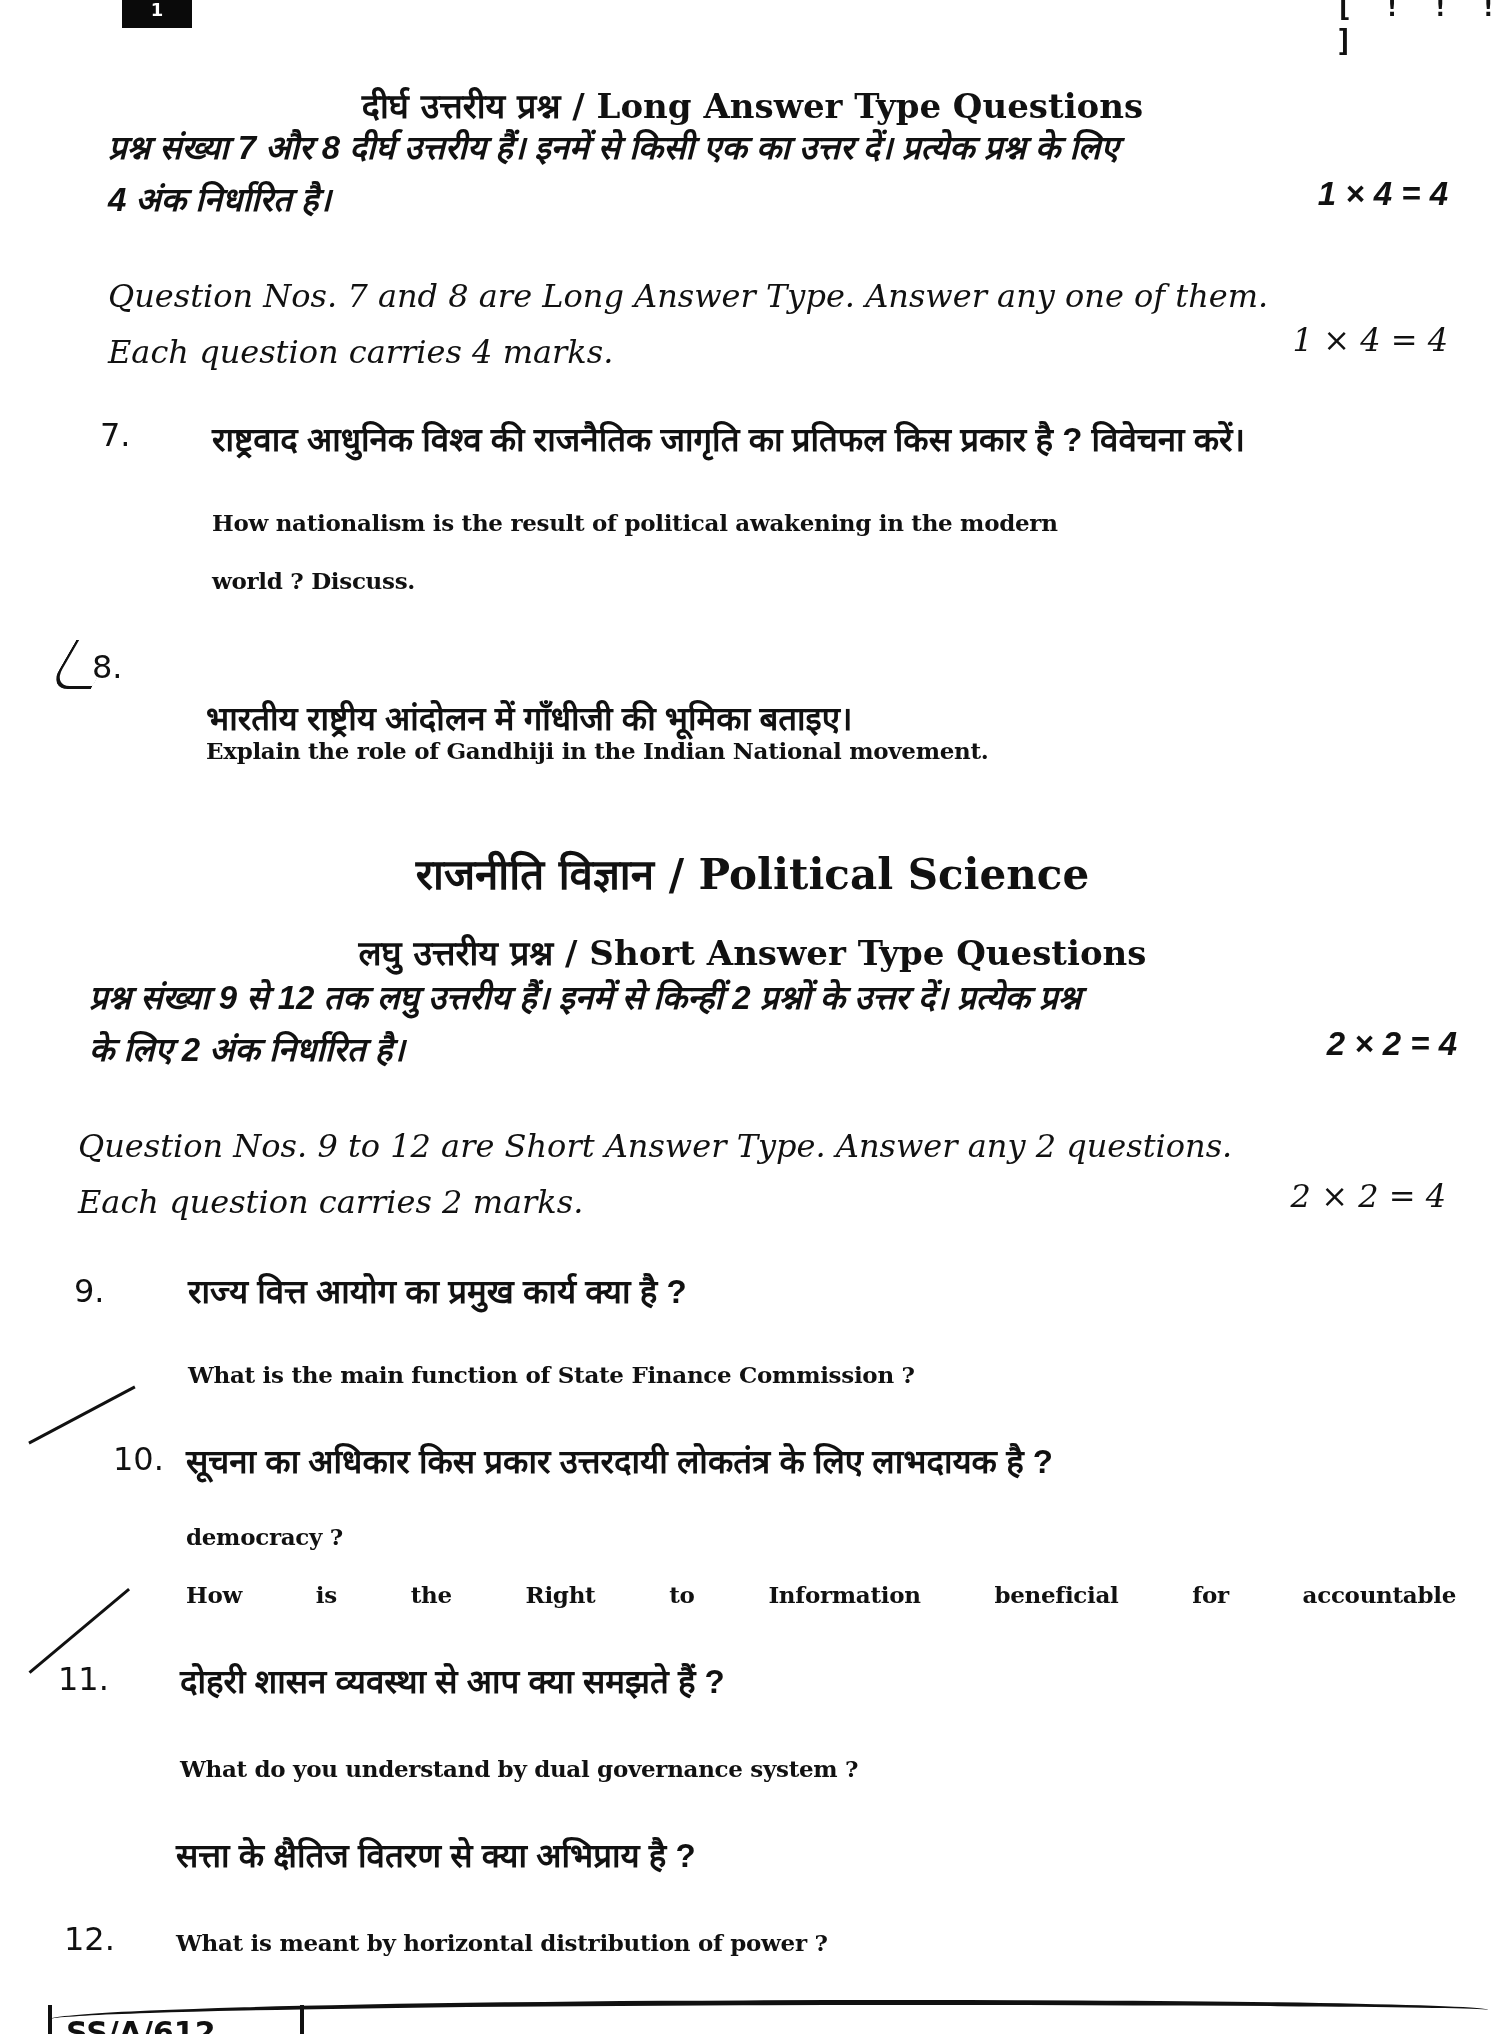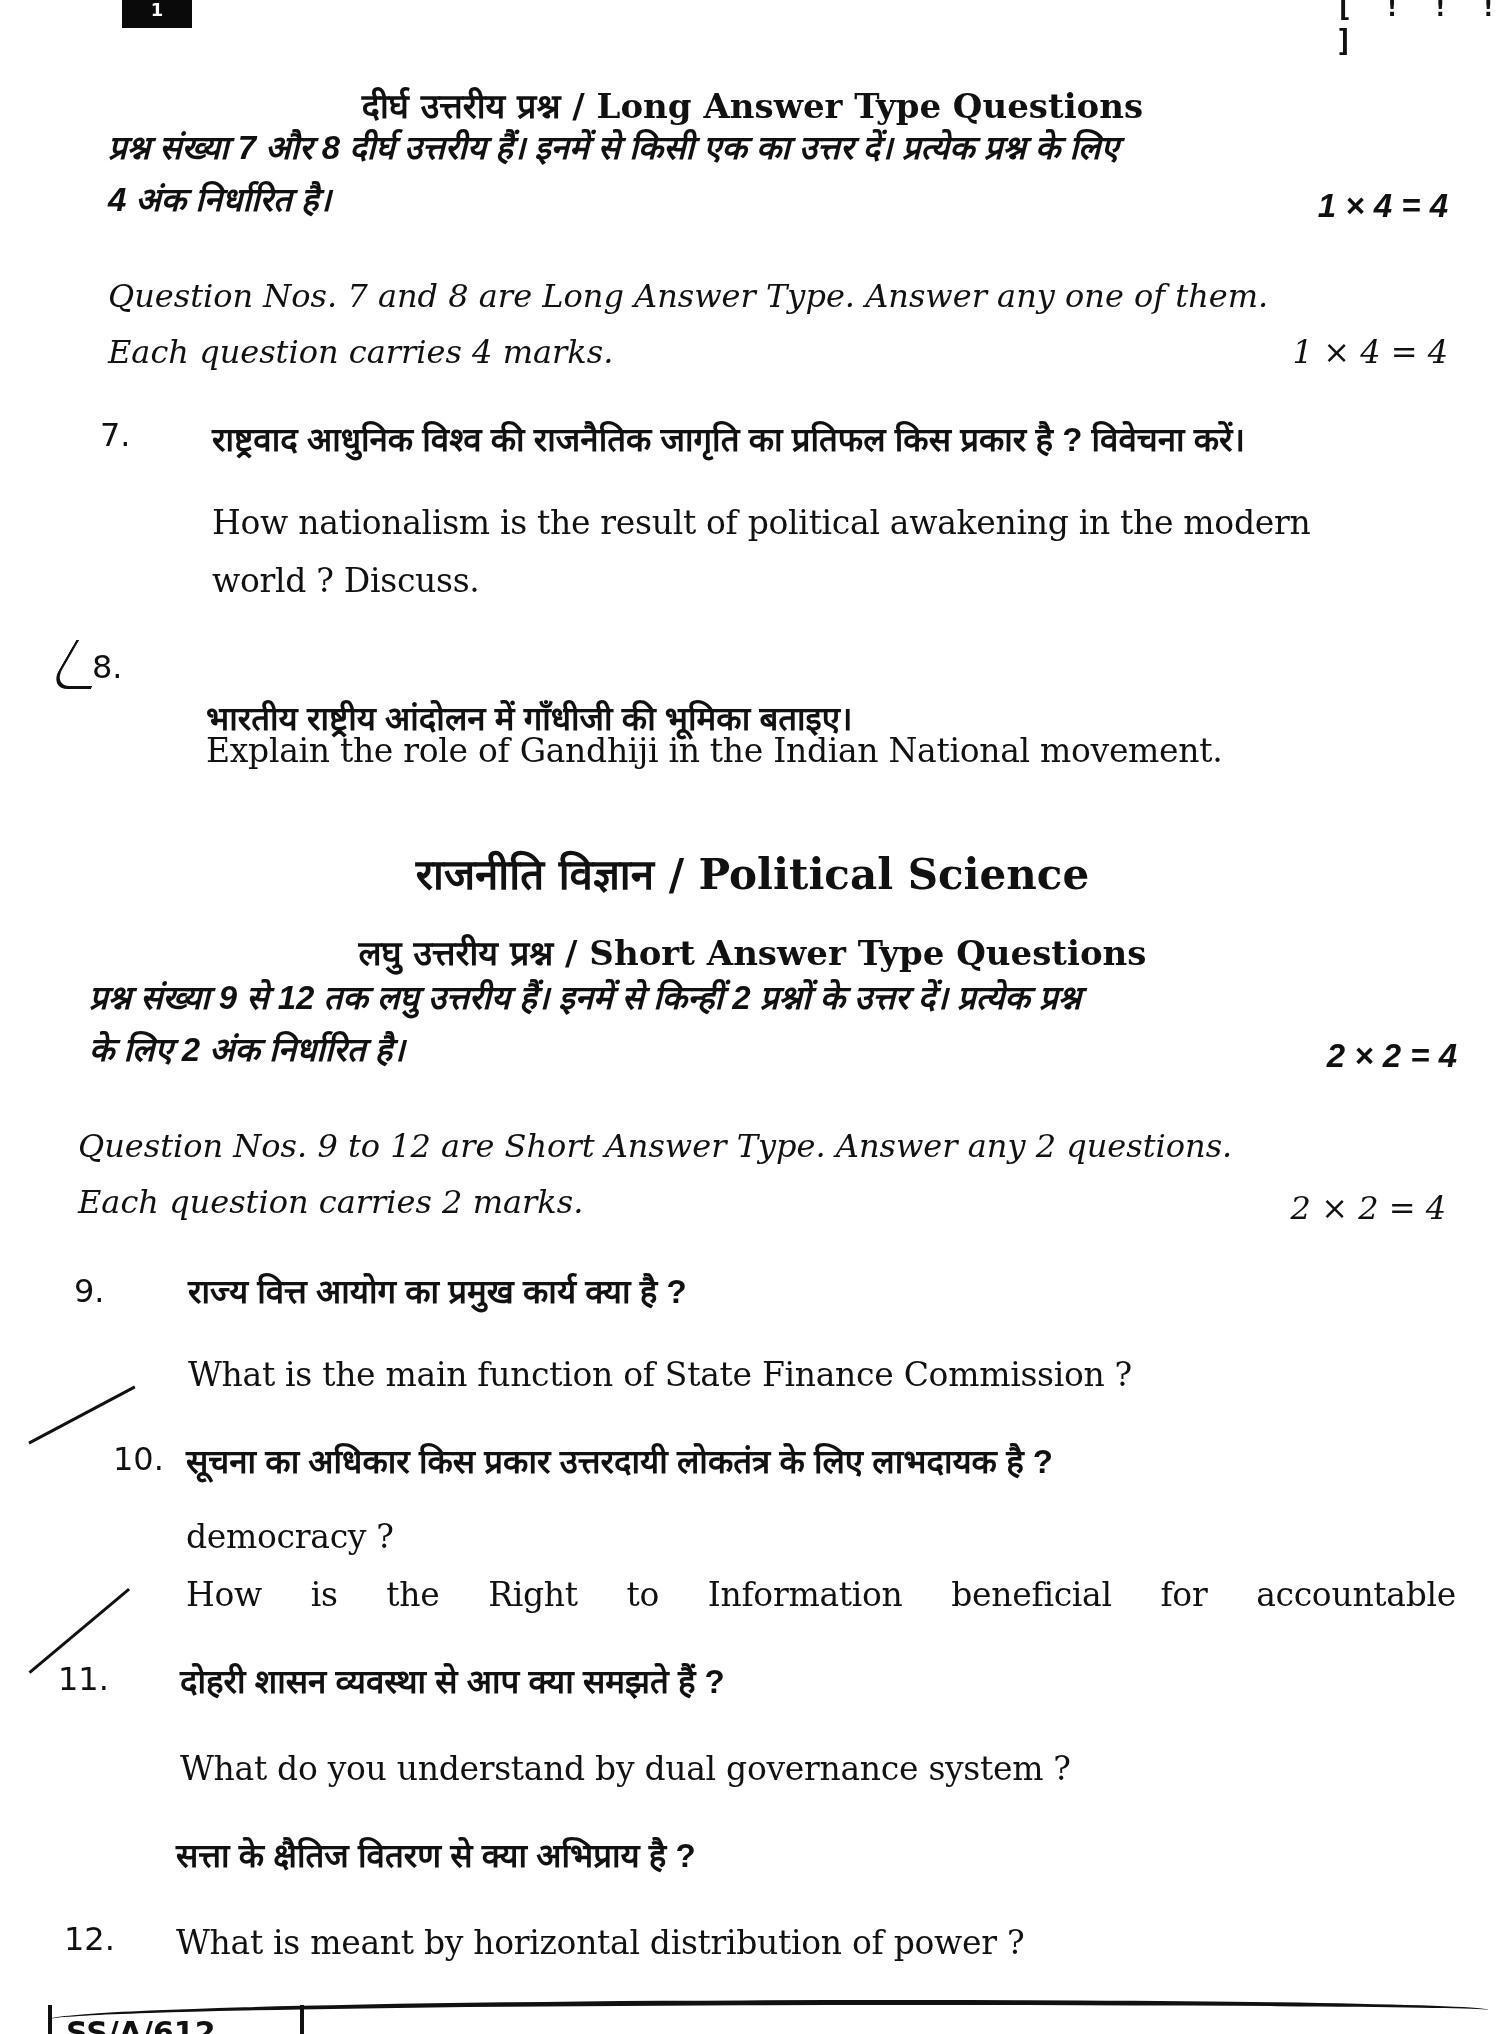--- a/index.html
+++ b/index.html
@@ -9,24 +9,24 @@
   }
   .abs { position: absolute; }
   .top-box { left: 122px; top: 0; width: 70px; height: 28px; background: #0a0a0a; color: #fff; font-family: "DejaVu Sans", sans-serif; font-size: 18px; font-weight: bold; text-align: center; line-height: 20px; }
   .top-right { left: 1335px; top: -12px; font-family: "DejaVu Sans Mono", monospace; font-size: 30px; font-weight: bold; letter-spacing: 6px; }
   .heading { left: 0; width: 1505px; text-align: center; font-family: "DejaVu Serif", serif; font-weight: bold; margin-top: 36px; }
   .h1 { top: 46px; font-size: 34px; }
   .h2 { top: 808px; font-size: 42px; }
   .h3 { top: 893px; font-size: 34px; }
   .instr { font-family: "Liberation Sans", sans-serif; font-style: italic; font-weight: bold; font-size: 33px; line-height: 52px; }
   .instr-en { font-family: "DejaVu Serif", serif; font-style: italic; font-size: 32px; line-height: 56px; }
-  .marks { position: absolute; right: 0; bottom: 0; text-align: right; }
+  .marks { position: absolute; right: 0; bottom: 12px; text-align: right; }
   .qnum { font-family: "DejaVu Sans", sans-serif; font-size: 32px; }
   .qhi { font-family: "Liberation Sans", sans-serif; font-weight: bold; font-size: 33px; }
-  .qen { font-family: "DejaVu Serif", serif; font-weight: normal; font-size: 33px; line-height: 58px; letter-spacing: -0.3px; }
+  .qen { font-family: "DejaVu Serif", serif; font-weight: bold; font-size: 23px; line-height: 58px; letter-spacing: -0.3px; }
   .tick { position: absolute; border-bottom: 3px solid #111; border-left: 3px solid #111; border-radius: 0 0 0 20px; transform: skewX(-30deg); }
   .footer-line { left: 48px; top: 2000px; width: 1440px; height: 40px; border-top: 5px solid #111; border-radius: 60% 40% 0 0 / 20px 10px 0 0; }
   .footer-box { left: 48px; top: 2005px; width: 256px; height: 40px; border-left: 4px solid #111; border-right: 4px solid #111; font-family: "DejaVu Sans", sans-serif; font-size: 30px; font-weight: bold; padding-left: 14px; box-sizing: border-box; line-height: 56px; }
 </style>
 </head>
 <body>
 
 <div class="abs top-box"><span>1</span></div>
 <div class="abs top-right">[ ! ! ! ]</div>
 

